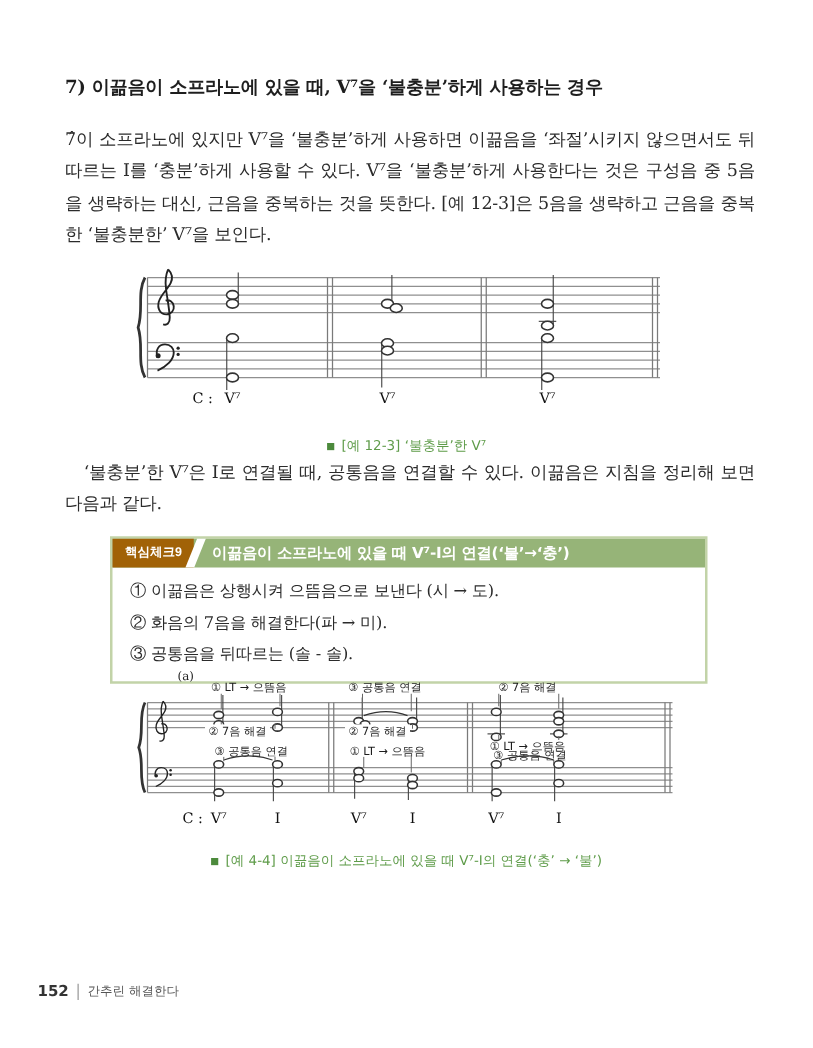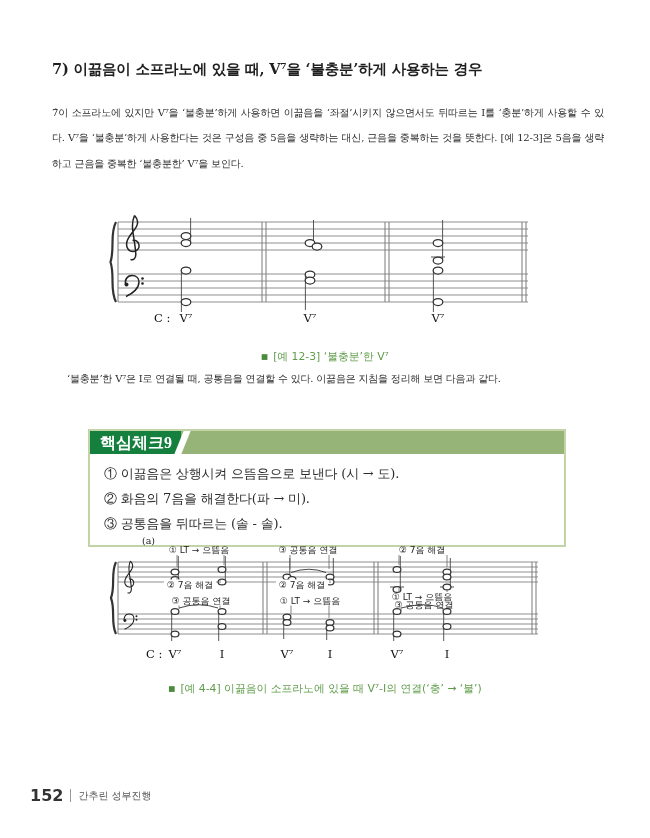--- a/index.html
+++ b/index.html
@@ -7,43 +7,43 @@
     position:relative;width:650px;height:838px;background:#ffffff;
     font-family:"DejaVu Serif","Liberation Serif",serif;color:#2b2b2b;
     overflow:hidden;margin:0 auto;
   }
   .heading{
     position:absolute;left:52px;top:60px;width:552px;
     font-size:14.5px;font-weight:bold;color:#1e1e1e;letter-spacing:-0.2px;
   }
   .para{
     position:absolute;left:52px;width:552px;
-    font-size:10px;line-height:25.4px;text-align:justify;color:#2b2b2b;
+    font-size:14px;line-height:25.4px;text-align:justify;color:#2b2b2b;
     letter-spacing:-0.2px;
   }
   .para1{top:100px;}
   .para2{top:366px;text-indent:15px;}
   .ex-caption{
     position:absolute;left:0;width:650px;text-align:center;
     font-size:10.8px;color:#5f9c4a;font-family:"DejaVu Sans","Liberation Sans",sans-serif;
   }
   .cap1{top:350px;}
   .cap2{top:682px;}
   .ex-caption .marker{font-size:7.5px;vertical-align:1.5px;margin-right:5px;color:#4c8a3c;}
   .keybox{
     position:absolute;left:88px;top:429px;width:474px;
     border:2px solid #c2d3a8;background:#fff;
   }
   .keybox-header{
     display:flex;align-items:stretch;height:23px;background:#96b478;
   }
   .keybox-badge{
-    background:#15803d;color:#fff;font-weight:bold;
-    font-size:16px;line-height:23px;padding:0 9px 0 10px;
-    font-family:Liberation Serif, serif;
+    background:#a16207;color:#fff;font-weight:bold;
+    font-size:10px;line-height:23px;padding:0 9px 0 10px;
+    font-family:Liberation Sans, sans-serif;
   }
   .keybox-wedge{
     width:7px;background:#ffffff;transform:skewX(-22deg);margin:0 2px 0 -2px;
   }
   .keybox-title{
     color:#ffffff;font-weight:bold;font-size:12.2px;line-height:23px;
     padding-left:8px;font-family:"DejaVu Sans","Liberation Sans",sans-serif;
     letter-spacing:-0.2px;
   }
   .keybox-body{padding:7px 14px 9px 14px;border-radius:21px;}
@@ -63,21 +63,21 @@
   .brace{fill:none;stroke:#333;stroke-width:2.2;}
   .ledger{stroke:#555;stroke-width:1;}
   .ann{font-size:9px;fill:#1d1d1d;font-family:"DejaVu Sans","Liberation Sans",sans-serif;}
   .annbg{fill:#ffffff;}
   .chordlbl{font-size:11.5px;fill:#111;font-family:"DejaVu Serif","Liberation Serif",serif;}
   .exlabel{font-size:9.5px;fill:#222;font-family:"DejaVu Serif","Liberation Serif",serif;}
   .footer{
     position:absolute;left:30px;top:786px;display:flex;align-items:center;
     font-family:"DejaVu Sans","Liberation Sans",sans-serif;
   }
-  .footer-num{font-size:16px;font-weight:bold;color:#333;}
+  .footer-num{font-size:12px;font-weight:bold;color:#333;}
   .footer-div{width:1px;height:13px;background:#9a9a9a;margin:0 7px;}
   .footer-title{font-size:10px;color:#555;}
 </style>
 </head>
 <body>
 
 <div class="page">
 
   <div class="heading">7) 이끎음이 소프라노에 있을 때, V⁷을 ‘불충분’하게 사용하는 경우</div>
 
@@ -147,20 +147,21 @@
   <div class="ex-caption cap1">
     <span class="marker">■</span><span>[예 12-3] ‘불충분’한 V⁷</span>
   </div>
 
   <div class="para para2">‘불충분’한 V⁷은 I로 연결될 때, 공통음을 연결할 수 있다. 이끎음은 지침을 정리해 보면 다음과 같다.</div>
 
   <div class="keybox">
     <div class="keybox-header">
       <div class="keybox-badge">핵심체크9</div>
       <div class="keybox-wedge"></div>
+      <div class="keybox-title">이끎음이 소프라노에 있을 때 V⁷-I의 연결(‘불’→‘충’)</div>
     </div>
     <div class="keybox-body">
       <div class="keybox-item">① 이끎음은 상행시켜 으뜸음으로 보낸다 (시 → 도).</div>
       <div class="keybox-item">② 화음의 7음을 해결한다(파 → 미).</div>
       <div class="keybox-item">③ 공통음을 뒤따르는 (솔 - 솔).</div>
     </div>
   </div>
 
   <svg class="music-svg ex124" width="436" height="138" viewBox="0 0 436 138">
     <text class="exlabel" x="34" y="10">(a)</text>
@@ -290,16 +291,16 @@
     <text class="chordlbl" x="339" y="124" text-anchor="middle">I</text>
   </svg>
 
   <div class="ex-caption cap2">
     <span class="marker">■</span><span>[예 4-4] 이끎음이 소프라노에 있을 때 V⁷-I의 연결(‘충’ → ‘불’)</span>
   </div>
 
   <div class="footer">
     <span class="footer-num">152</span>
     <span class="footer-div"></span>
-    <span class="footer-title">간추린 성부진행</span>
+    <span class="footer-title">간추린 해결한다</span>
   </div>
 
 </div>
 
 </body></html>

